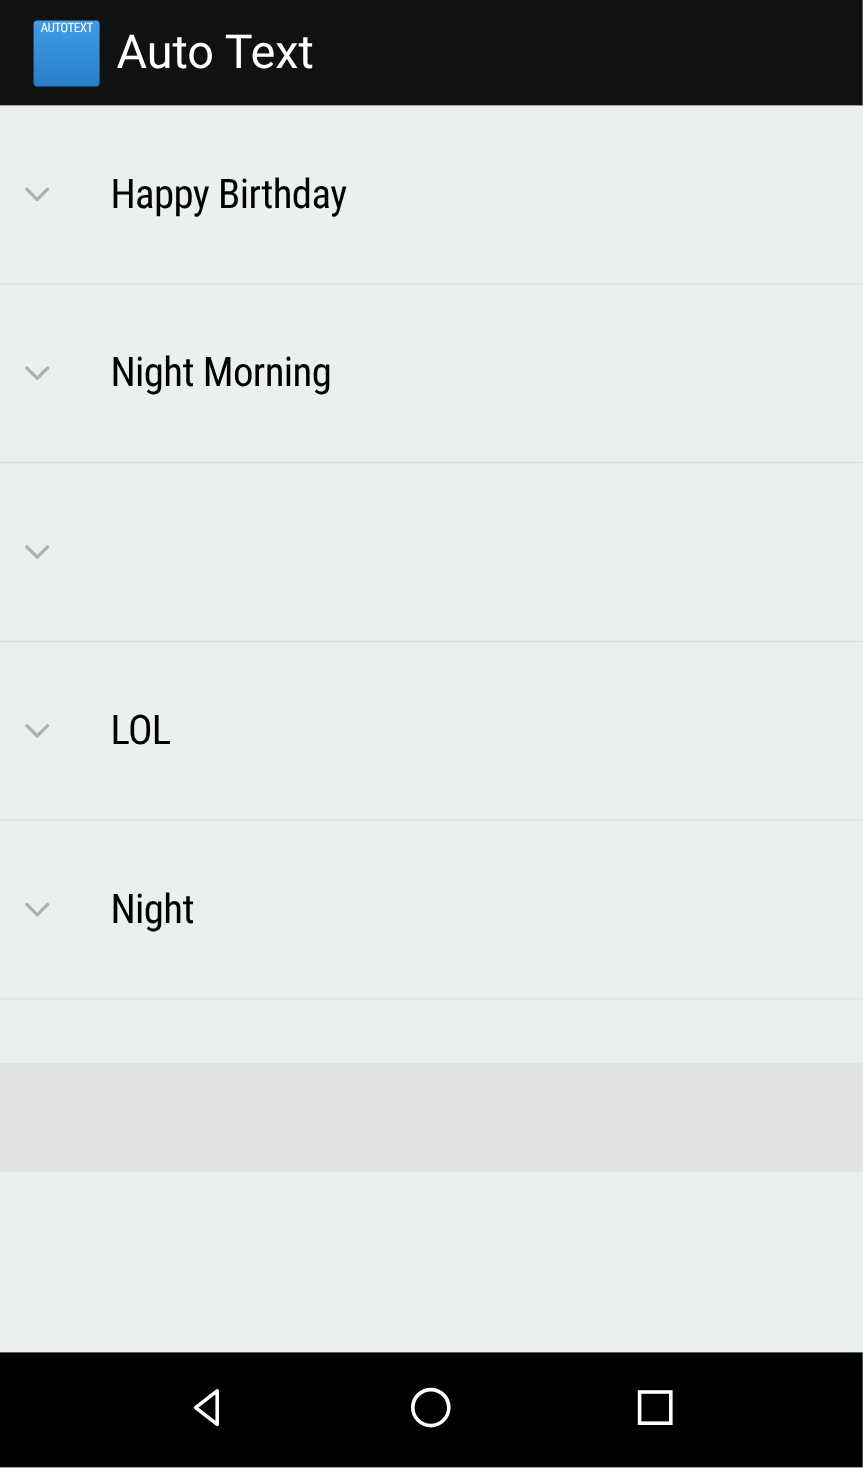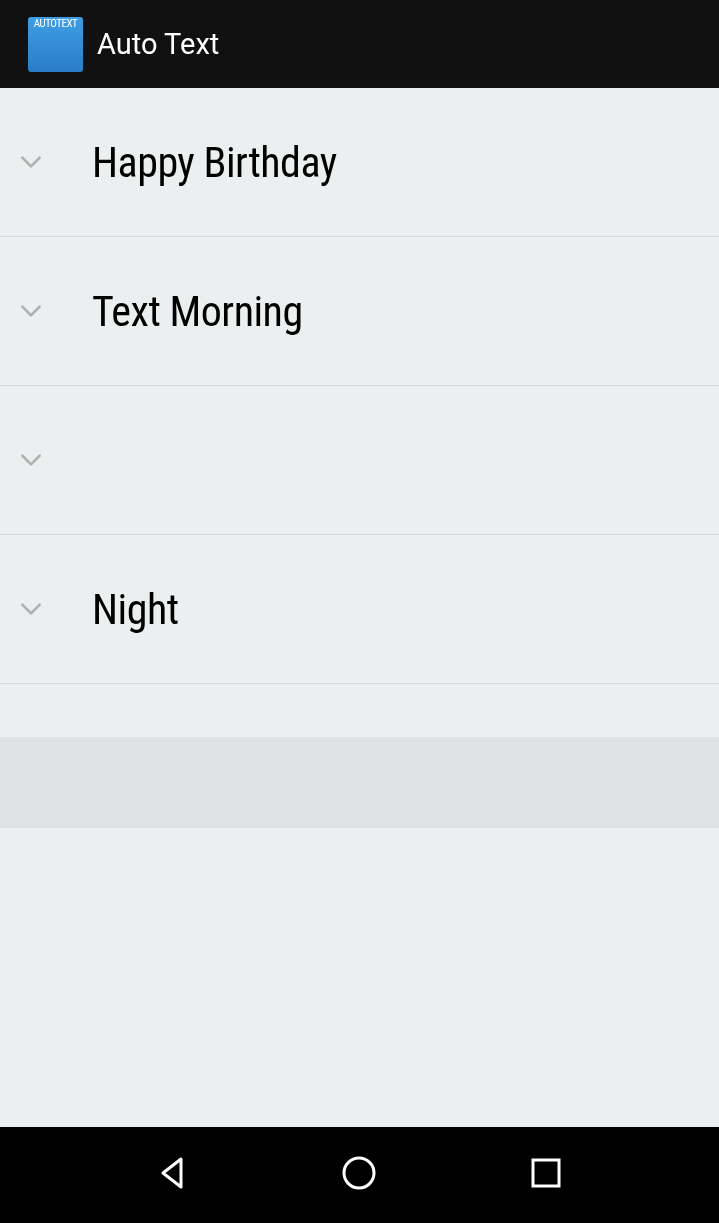--- a/index.html
+++ b/index.html
@@ -31,21 +31,21 @@
       align-items: flex-start;
       justify-content: center;
       color: #ffffff;
       font-size: 11px;
       font-weight: 400;
       letter-spacing: -0.5px;
       margin-right: 14px;
     }
     .app-title {
       color: #ffffff;
-      font-size: 29px;
+      font-size: 39px;
       font-weight: 400;
       font-family: 'Roboto', Arial, sans-serif;
     }
     .list {
       background: #eceff0;
     }
     .list-item {
       height: 149px;
       display: flex;
       align-items: center;
@@ -54,21 +54,21 @@
       cursor: pointer;
     }
     .chevron {
       width: 26px;
       height: 26px;
       margin-right: 48px;
       flex-shrink: 0;
     }
     .item-label {
       color: #000000;
-      font-size: 42px;
+      font-size: 34px;
       font-weight: 400;
       font-stretch: condensed;
       font-family: 'Roboto Condensed', 'Roboto', Arial, sans-serif;
       letter-spacing: -0.5px;
     }
     .bottom-spacer {
       height: 53px;
       background: #eceff0;
     }
     .ad-area {
@@ -116,32 +116,40 @@
     </span>
     <span class="item-label">Happy Birthday</span>
   </div>
 
   <div class="list-item">
     <span class="chevron">
       <svg viewBox="0 0 24 24" width="26" height="26">
           <path d="M4 8 L12 16 L20 8" stroke="#b0b0b0" stroke-width="2.5" fill="none" stroke-linecap="round" stroke-linejoin="round"></path>
         </svg>
     </span>
-    <span class="item-label">Text Morning</span>
+    <span class="item-label">Night Morning</span>
   </div>
 
   <div class="list-item">
     <span class="chevron">
       <svg viewBox="0 0 24 24" width="26" height="26">
           <path d="M4 8 L12 16 L20 8" stroke="#b0b0b0" stroke-width="2.5" fill="none" stroke-linecap="round" stroke-linejoin="round"></path>
         </svg>
     </span>
   </div>
 
 
+  <div class="list-item">
+    <span class="chevron">
+      <svg viewBox="0 0 24 24" width="26" height="26">
+          <path d="M4 8 L12 16 L20 8" stroke="#b0b0b0" stroke-width="2.5" fill="none" stroke-linecap="round" stroke-linejoin="round"></path>
+        </svg>
+    </span>
+    <span class="item-label">LOL</span>
+  </div>
 
   <div class="list-item">
     <span class="chevron">
       <svg viewBox="0 0 24 24" width="26" height="26">
           <path d="M4 8 L12 16 L20 8" stroke="#b0b0b0" stroke-width="2.5" fill="none" stroke-linecap="round" stroke-linejoin="round"></path>
         </svg>
     </span>
     <span class="item-label">Night</span>
   </div>
 

